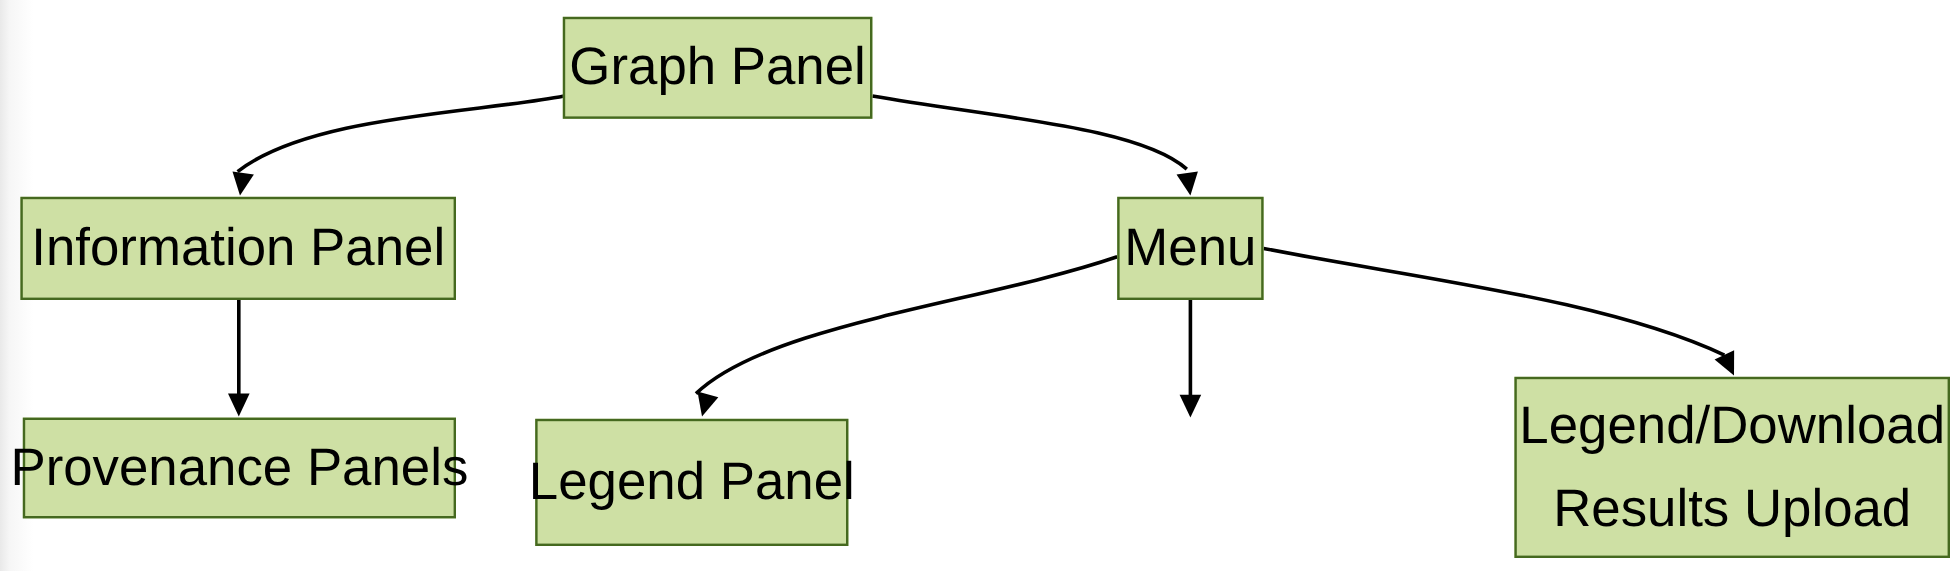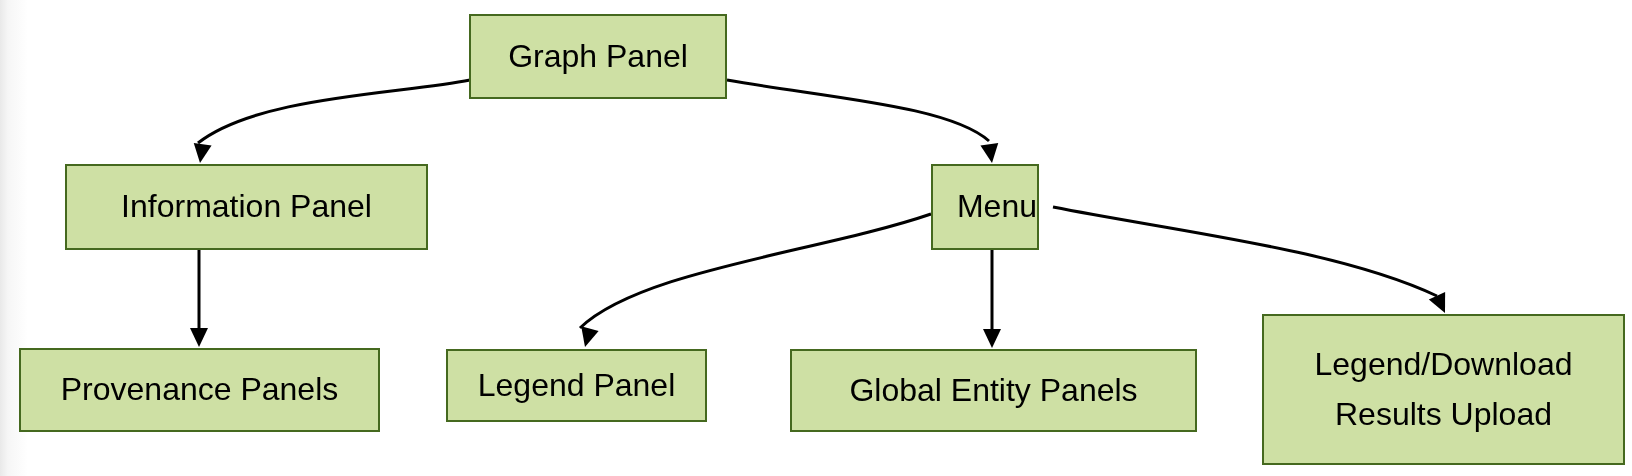--- a/index.html
+++ b/index.html
@@ -35,29 +35,29 @@
     position:absolute;
     box-sizing:border-box;
     background:var(--node-fill);
     border:2px solid var(--node-border);
     color:var(--text);
     display:flex;
     flex-direction:column;
     align-items:center;
     justify-content:center;
     text-align:center;
-    font-size:32px;
+    font-size:44px;
     line-height:1.55;
     white-space:nowrap;
   }
   .node-graph   {left:469px; top:14px;  width:258px; height:85px;}
-  .node-info    {left:17px;  top:164px; width:363px; height:86px;margin-left:48px;}
-  .node-menu    {left:931px; top:164px; width:108px; height:86px;align-items:flex-end;}
+  .node-info    {left:17px;  top:164px; width:363px; height:86px;}
+  .node-menu    {left:931px; top:164px; width:122px; height:86px;}
   .node-prov    {left:19px;  top:348px; width:361px; height:84px;}
-  .node-legend  {left:446px; top:349px; width:261px; height:73px;}
+  .node-legend  {left:446px; top:349px; width:261px; height:106px;}
   .node-global  {left:790px; top:349px; width:407px; height:83px;}
   .node-upload  {left:1262px;top:314px; width:363px; height:151px;}
 </style>
 </head>
 <body>
 
 <div class="canvas">
 
   <svg class="arrows" viewBox="0 0 1632 476" aria-hidden="true">
 
@@ -93,22 +93,19 @@
   </div>
 
   <div class="node node-prov">
     <span>Provenance Panels</span>
   </div>
 
   <div class="node node-legend">
     <span>Legend Panel</span>
   </div>
 
-  <div class="node node-global">
-    <span>Global Entity Panels</span>
-  </div>
 
   <div class="node node-upload">
     <span>Legend/Download</span>
     <span>Results Upload</span>
   </div>
 
 </div>
 
 </body></html>

